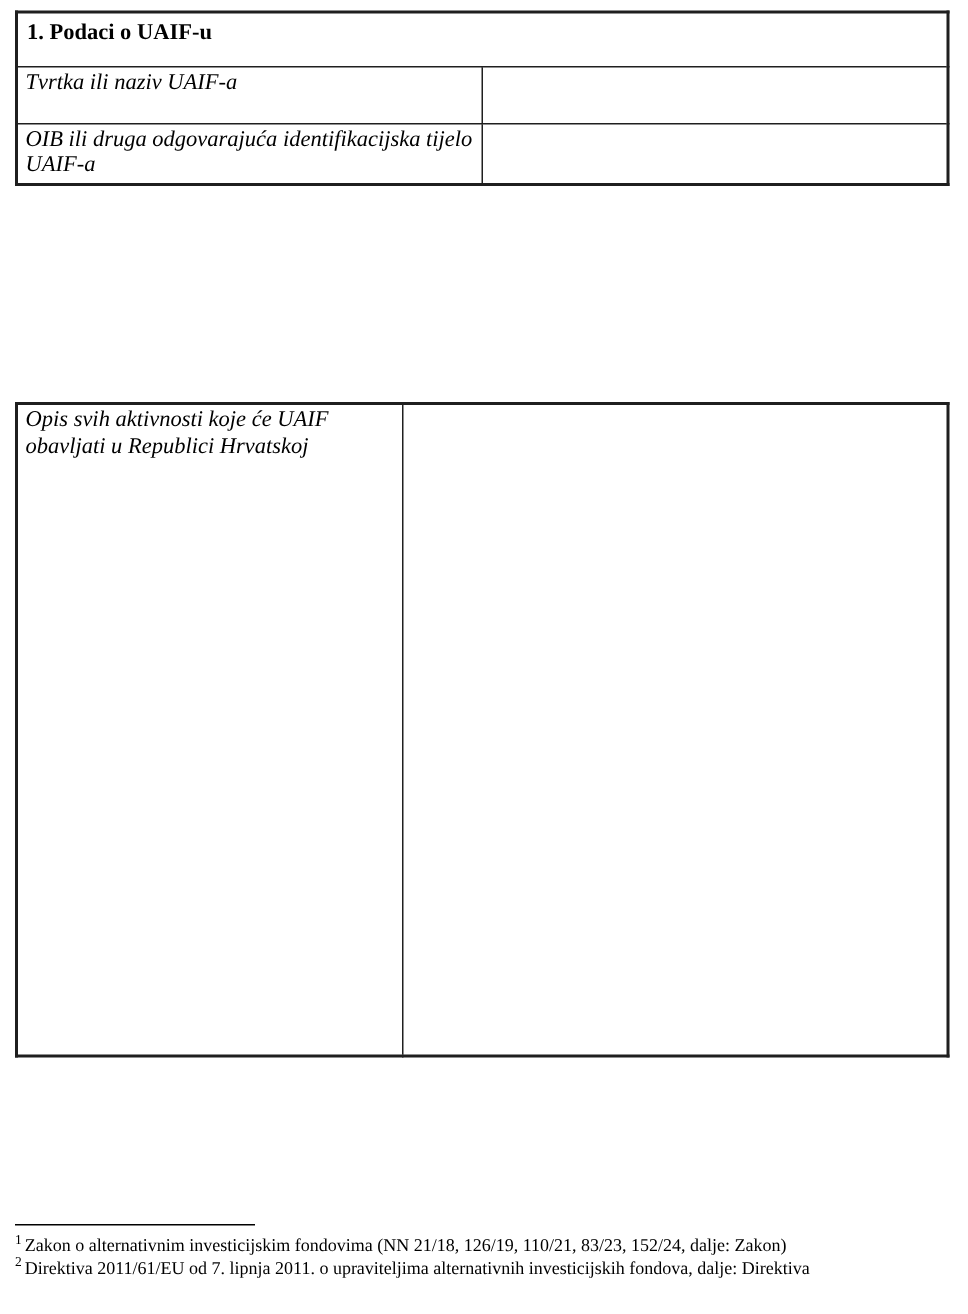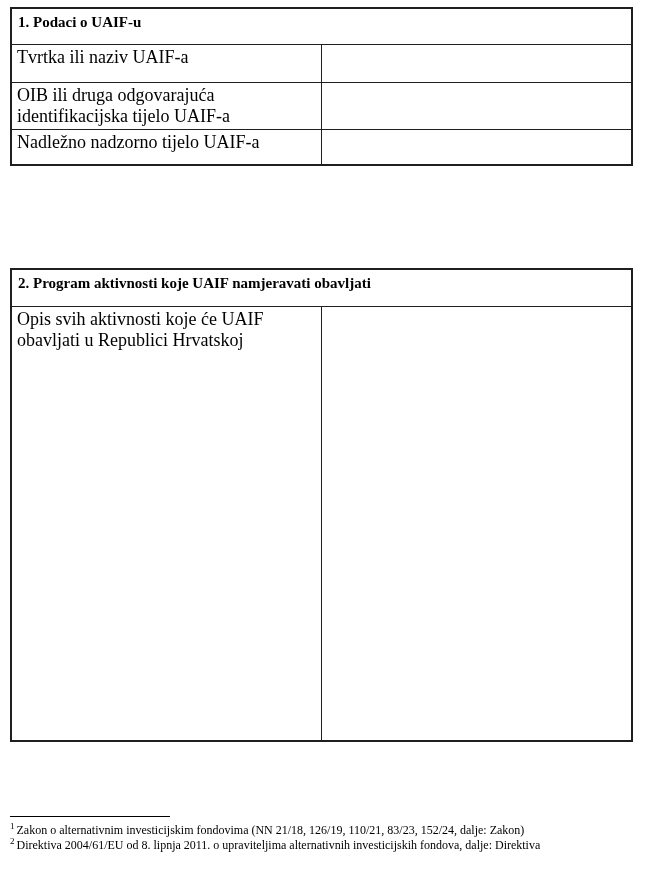--- a/index.html
+++ b/index.html
@@ -30,24 +30,25 @@
   table.form-table { border-width: 2px; }
   td.title-cell {
     font-weight: bold;
     font-size: 15px;
     line-height: 1.2;
     vertical-align: top;
     padding: 4px 5px 2px 6px;
   }
   td.label-cell {
     width: 245px;
-    font-size: 18px;
+    font-size: 15px;
     line-height: 1.17;
     vertical-align: top;
     padding: 2px 6px 2px 5px;
+    font-style: italic;
   }
   td.value-cell {
     vertical-align: top;
     padding: 2px 4px;
   }
   #table-1 { top: 7px; }
   #table-2 { top: 268px; }
   .footnote-area {
     position: absolute;
     left: 10px;
@@ -82,38 +83,31 @@
       <td class="title-cell" colspan="2">1. Podaci o UAIF-u</td>
     </tr>
     <tr style="height:38px;">
       <td class="label-cell">Tvrtka ili naziv UAIF-a</td>
       <td class="value-cell"></td>
     </tr>
     <tr style="height:37px;">
       <td class="label-cell">OIB ili druga odgovarajuća identifikacijska tijelo UAIF-a</td>
       <td class="value-cell"></td>
     </tr>
-    <tr style="height:36px;">
-      <td class="label-cell">Nadležno nadzorno tijelo UAIF-a</td>
-      <td class="value-cell"></td>
-    </tr>
   </tbody>
     </table>
 
   <table class="form-table" id="table-2">
     <tbody>
-        <tr style="height:37px;">
-      <td class="title-cell" colspan="2">2. Program aktivnosti koje UAIF namjeravati obavljati</td>
-    </tr>
     <tr style="height:435px;">
       <td class="label-cell">Opis svih aktivnosti koje će UAIF obavljati u Republici Hrvatskoj</td>
       <td class="value-cell"></td>
     </tr>
   </tbody>
     </table>
 
   <div class="footnote-area">
     <div class="footnote-separator"></div>
     <div class="footnote"><sup>1</sup><span>Zakon o alternativnim investicijskim fondovima (NN 21/18, 126/19, 110/21, 83/23, 152/24, dalje: Zakon)</span></div>
-    <div class="footnote"><sup>2</sup><span>Direktiva 2004/61/EU od 8. lipnja 2011. o upraviteljima alternativnih investicijskih fondova, dalje: Direktiva</span></div>
+    <div class="footnote"><sup>2</sup><span>Direktiva 2011/61/EU od 7. lipnja 2011. o upraviteljima alternativnih investicijskih fondova, dalje: Direktiva</span></div>
   </div>
 
 </div>
 
 </body></html>

